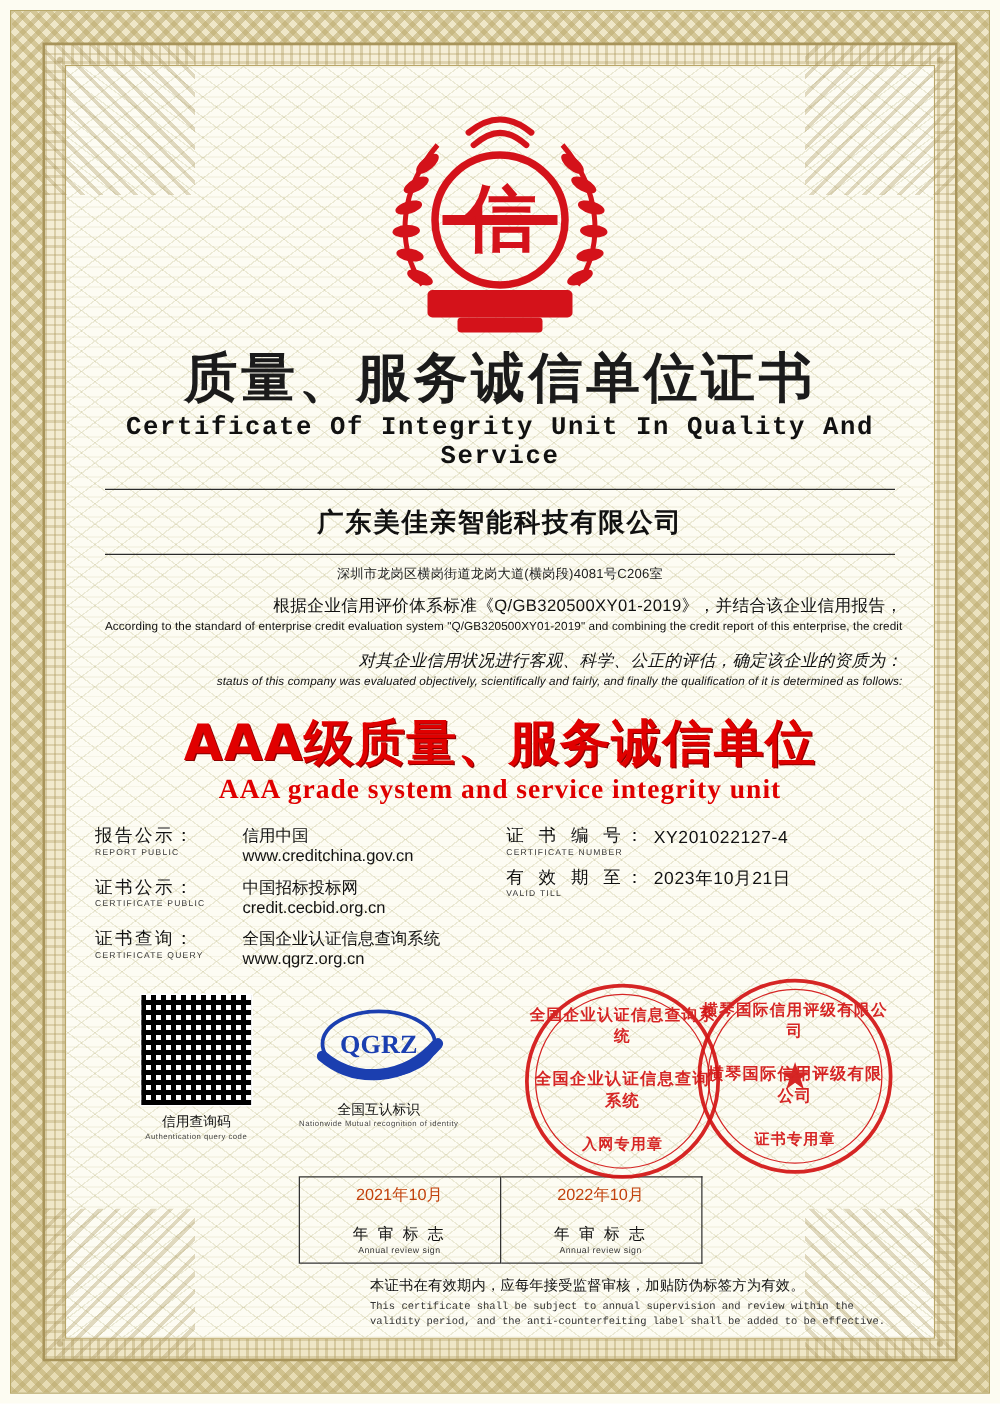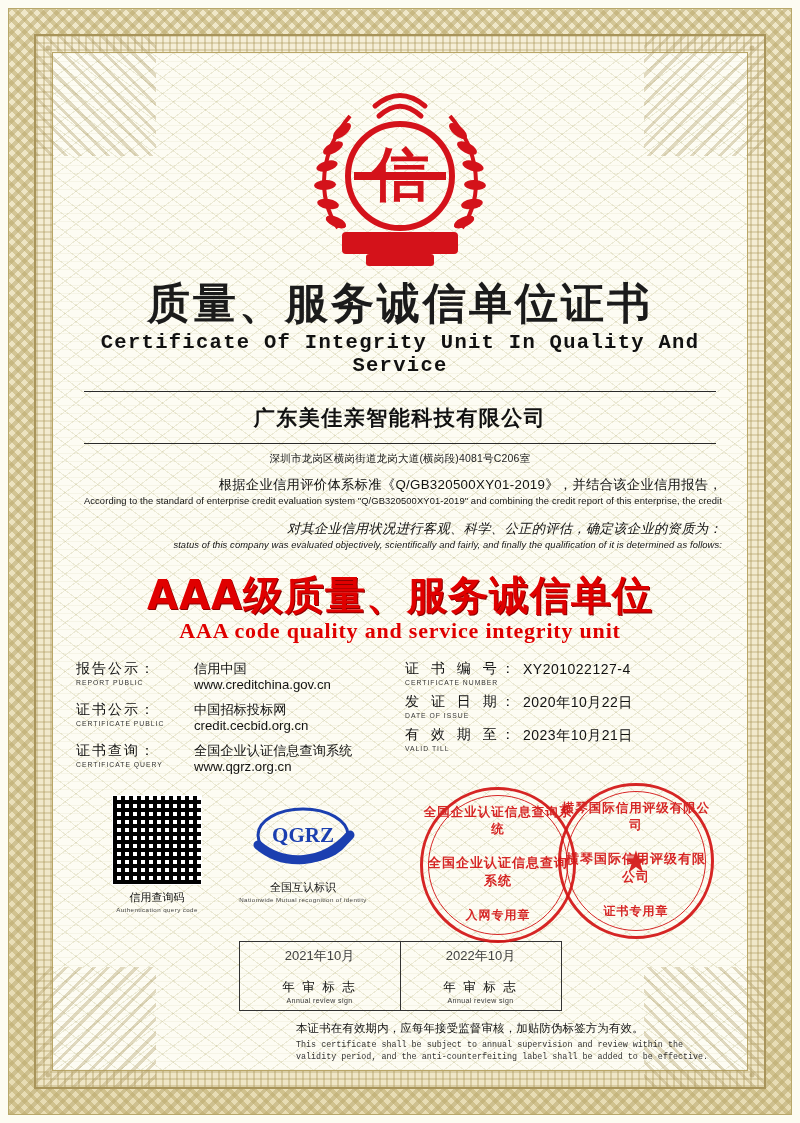--- a/index.html
+++ b/index.html
@@ -298,21 +298,21 @@
     margin-top: 4px;
     gap: 0;
   }
   .ann-box {
     width: 160px;
     border: 1px solid #333;
     padding: 5px 0 6px 0;
     text-align: center;
   }
   .ann-box + .ann-box { border-left: none; }
-  .ann-date { font-size: 13px; color: #404040; }
+  .ann-date { font-size: 13px; color: #c2410c; }
   .ann-cn { font-size: 12.5px; color: #111; letter-spacing: 2px; margin-top: 14px; }
   .ann-en { font-size: 7px; color: #333; letter-spacing: .4px; margin-top: 1px; }
 
   
   .note {
     text-align: left;
     margin: 10px 14px 0 auto;
     width: 430px;
   }
   .note .cn { font-size: 11.4px; color: #111; letter-spacing: .2px; }
@@ -390,21 +390,21 @@
     <div class="para">
       <div class="cn">根据企业信用评价体系标准《Q/GB320500XY01-2019》，并结合该企业信用报告，</div>
       <div class="en">According to the standard of enterprise credit evaluation system "Q/GB320500XY01-2019" and combining the credit report of this enterprise, the credit</div>
     </div>
     <div class="para second">
       <div class="cn">对其企业信用状况进行客观、科学、公正的评估，确定该企业的资质为：</div>
       <div class="en">status of this company was evaluated objectively, scientifically and fairly, and finally the qualification of it is determined as follows:</div>
     </div>
 
     <div class="grade-cn">AAA级质量、服务诚信单位</div>
-    <div class="grade-en">AAA code quality and service integrity unit</div>
+    <div class="grade-en">AAA grade system and service integrity unit</div>
 
     <div class="info">
       <div class="info-col left">
 
         <div class="info-row">
           <div class="lbl">
             <div class="cn">报告公示：</div>
             <div class="en">REPORT PUBLIC</div>
           </div>
           <div class="val">
@@ -440,27 +440,20 @@
       <div class="info-col right">
 
         <div class="info-row">
           <div class="lbl">
             <div class="cn">证 书 编 号：</div>
             <div class="en">CERTIFICATE NUMBER</div>
           </div>
           <div class="val mono">XY201022127-4</div>
         </div>
 
-        <div class="info-row">
-          <div class="lbl">
-            <div class="cn">发 证 日 期：</div>
-            <div class="en">DATE OF ISSUE</div>
-          </div>
-          <div class="val">2020年10月22日</div>
-        </div>
 
         <div class="info-row">
           <div class="lbl">
             <div class="cn">有 效 期 至：</div>
             <div class="en">VALID TILL</div>
           </div>
           <div class="val">2023年10月21日</div>
         </div>
 
       </div>

